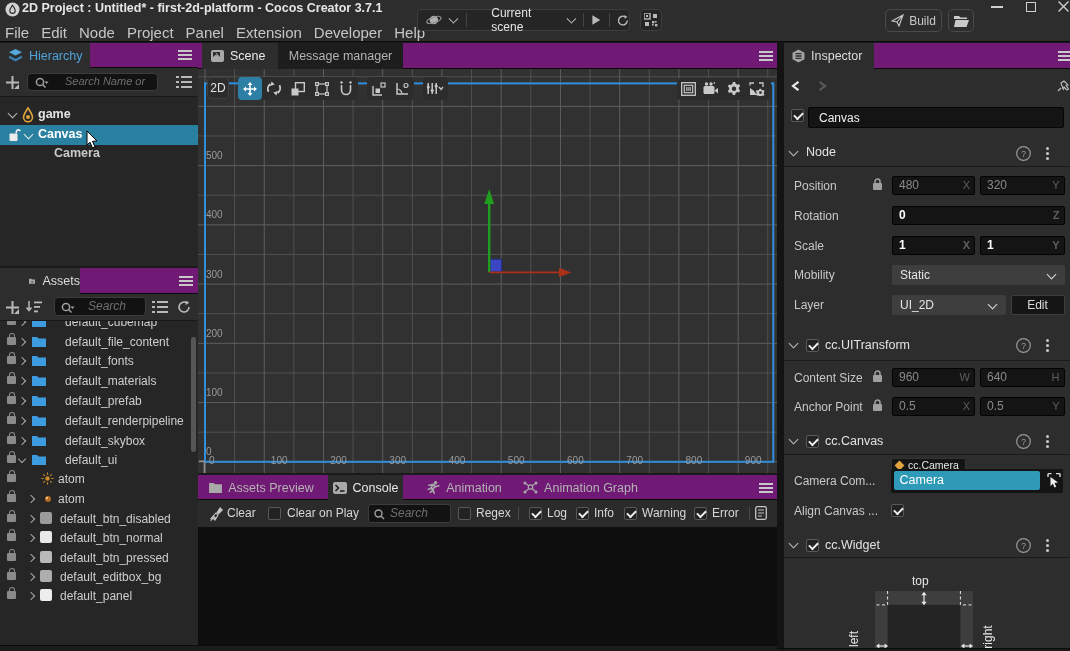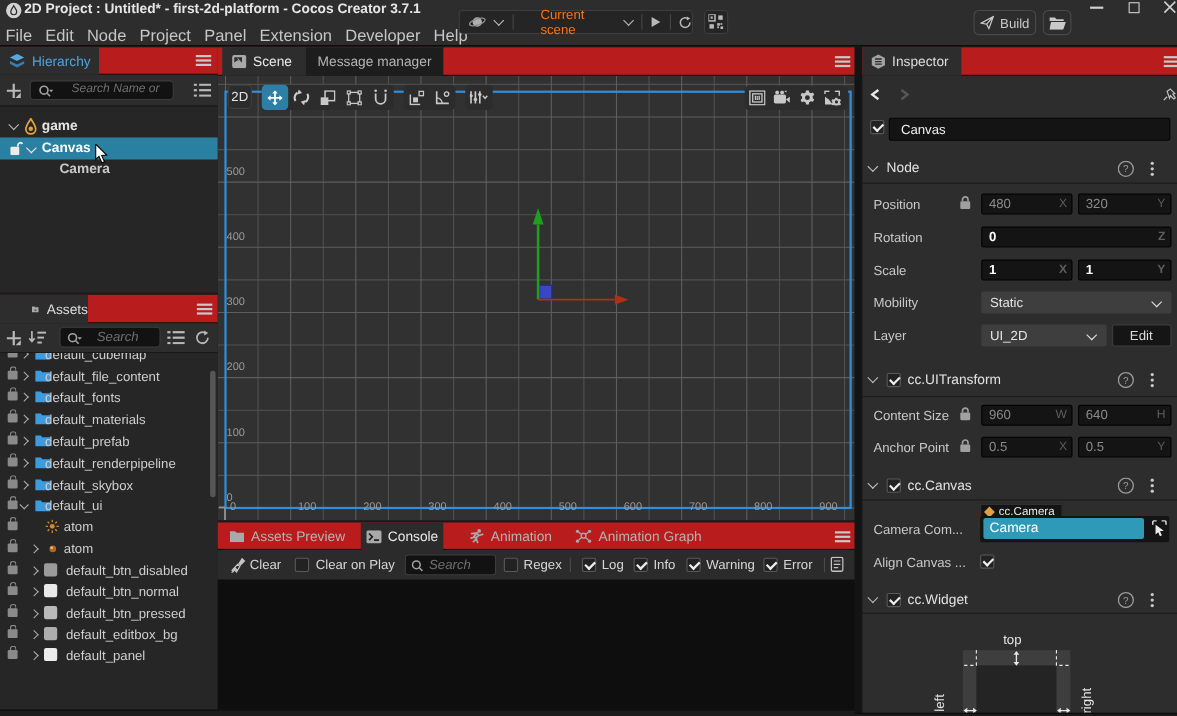--- a/index.html
+++ b/index.html
@@ -2,37 +2,37 @@
 <html><head>
 <meta charset="utf-8">
 <style>
 * { margin:0; padding:0; box-sizing:border-box; }
 html,body { width:1070px; height:651px; overflow:hidden; background:#1a1a1a; }
 body, input { font-family:"Liberation Sans", sans-serif; font-size:12px; color:#ccc; }
 #app { position:relative; width:1070px; height:651px; }
 .abs { position:absolute; }
 .hamb { width:14px; height:10px; border-top:2px solid #c8c8c8; border-bottom:2px solid #c8c8c8; }
 .hamb::after { content:""; display:block; height:2px; background:#c8c8c8; margin-top:2px; }
-.tabbar { background:#b91c1c; border-bottom:1px solid #0a0a0a; }
+.tabbar { background:#701a75; border-bottom:1px solid #0a0a0a; }
 .cb { width:13px; height:13px; background:#222; border:1px solid #585858; border-radius:2px; position:relative; display:inline-block; }
 .cb.abs { position:absolute; }
 .cb.on::after { content:""; position:absolute; left:2px; top:2px; width:7px; height:4px; border-left:2px solid #ededed; border-bottom:2px solid #ededed; transform:rotate(-45deg); }
 .ipt { background:#141414; border:1px solid #030303; border-radius:2px; position:absolute; height:19px; line-height:17px; padding-left:6px; color:#fff; }
 .sfx { position:absolute; right:4px; top:0; color:#5e5e5e; font-size:11px; }
 .ddn { background:#3e3e3e; border-radius:2px; position:absolute; height:20px; line-height:20px; padding-left:8px; color:#e4e4e4; }
 .chev { display:inline-block; width:7px; height:7px; border-right:1.5px solid #bbb; border-bottom:1.5px solid #bbb; transform:rotate(45deg); }
 .lbl { position:absolute; left:794px; color:#c8c8c8; }
 .sep { position:absolute; left:784px; right:0; height:1px; background:#1b1b1b; }
 .arow { position:absolute; left:0; width:198px; height:20px; }
 .alock { position:absolute; left:7px; top:4px; width:9px; height:8px; background:#8a8a8a; border-radius:1px; }
 .alock::before { content:""; position:absolute; left:1.5px; top:-4px; width:6px; height:6px; border:1.5px solid #8a8a8a; border-bottom:none; border-radius:3px 3px 0 0; box-sizing:border-box; }
 .achev { position:absolute; left:19px; top:6px; width:6px; height:6px; border-right:1.5px solid #a8a8a8; border-top:1.5px solid #a8a8a8; transform:rotate(45deg); }
 .achev.dn { transform:rotate(135deg); top:5px; }
 .afold { position:absolute; left:32px; top:3px; width:14px; height:11px; }
-.atxt { position:absolute; left:41px; top:2px; color:#cecece; }
+.atxt { position:absolute; left:65px; top:2px; color:#cecece; }
 .asq { position:absolute; left:40px; top:2px; width:12px; height:12px; border-radius:2px; }
 .ctab { top:0; height:25px; display:flex; align-items:center; justify-content:center; gap:6px; color:#b3b3b3; font-size:12.5px; }
 .dots { width:3px; height:3px; background:#c8c8c8; border-radius:50%; box-shadow:0 5px 0 #c8c8c8, 0 10px 0 #c8c8c8; }
 .lockk { width:11px; height:13px; }
 .chev.dd { position:absolute; right:10px; top:6px; border-color:#ddd; }
 </style>
 </head>
 <body>
 <div id="app">
 
@@ -48,21 +48,21 @@
     <span style="margin-right:12px;">File</span><span style="margin-right:12px;">Edit</span><span style="margin-right:12px;">Node</span><span style="margin-right:12px;">Project</span><span style="margin-right:12px;">Panel</span><span style="margin-right:12px;">Extension</span><span style="margin-right:12px;">Developer</span><span>Help</span>
   </div>
 
   <div class="abs" style="left:417px;top:9px;width:213px;height:22px;background:#252525;border:1px solid #3e3e3e;border-radius:4px;display:flex;align-items:center;">
     <svg style="margin-left:8px" width="17" height="14" viewBox="0 0 17 14">
           <circle cx="8.5" cy="7" r="4.6" fill="#b0b0b0"></circle>
           <ellipse cx="8.5" cy="7" rx="8" ry="3" fill="none" stroke="#909090" stroke-width="1.3" transform="rotate(-18 8.5 7)"></ellipse>
         </svg>
     <span class="chev" style="margin-left:8px;margin-top:-3px;"></span>
     <div style="width:1px;height:14px;background:#454545;margin-left:10px;"></div>
-    <span style="margin-left:24px;color:#f97316;">Current scene</span>
+    <span style="margin-left:24px;color:#e5e5e5;">Current scene</span>
     <span class="chev" style="margin-left:7px;margin-top:-3px;"></span>
     <div style="width:1px;height:14px;background:#454545;margin-left:8px;"></div>
     <svg style="margin-left:7px" width="11" height="12" viewBox="0 0 11 12">
           <path d="M1.5 1 L10 6 L1.5 11 Z" fill="#b9b9b9"></path>
         </svg>
     <div style="width:1px;height:14px;background:#454545;margin-left:8px;"></div>
     <svg style="margin-left:7px" width="13" height="13" viewBox="0 0 13 13">
           <path d="M11 6.5 A4.7 4.7 0 1 1 8.5 2.4" stroke="#b9b9b9" stroke-width="1.5" fill="none"></path>
           <path d="M8 0.5 L11.3 2.6 L8 4.6 Z" fill="#b9b9b9"></path>
         </svg>

